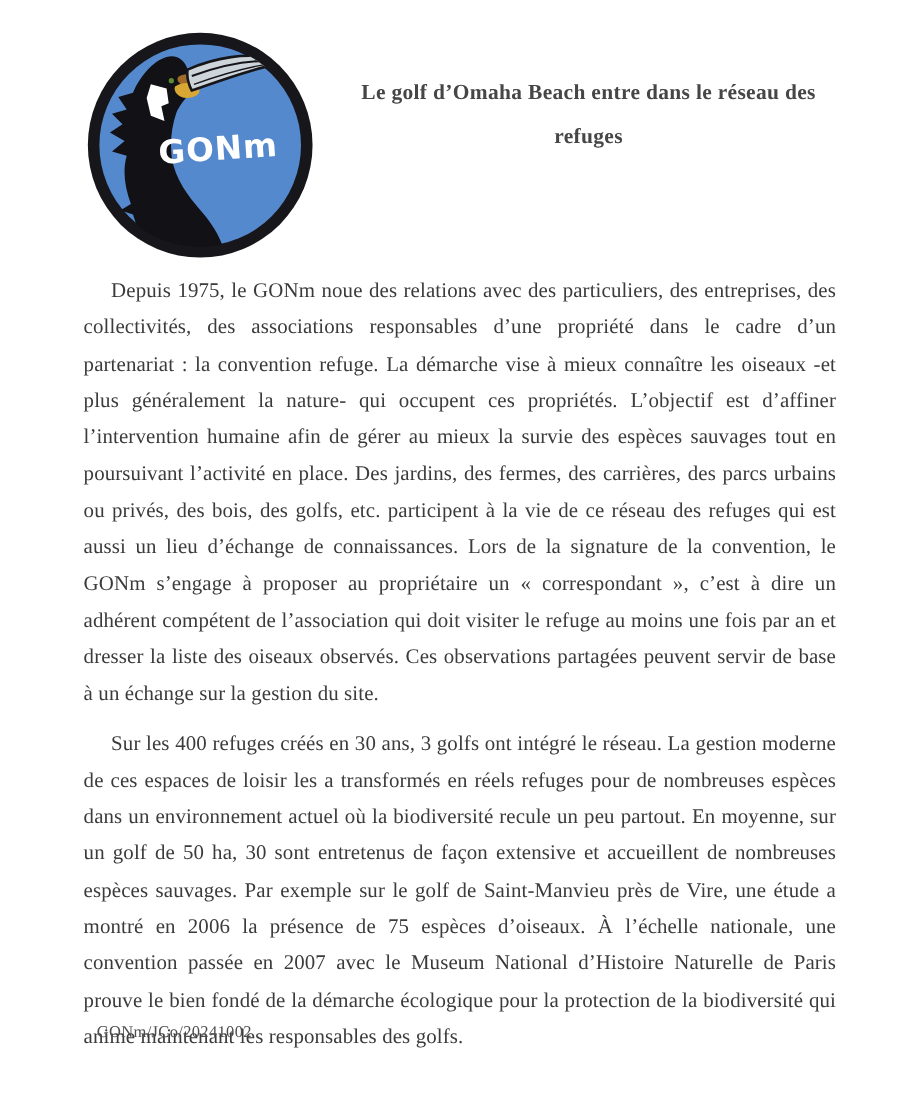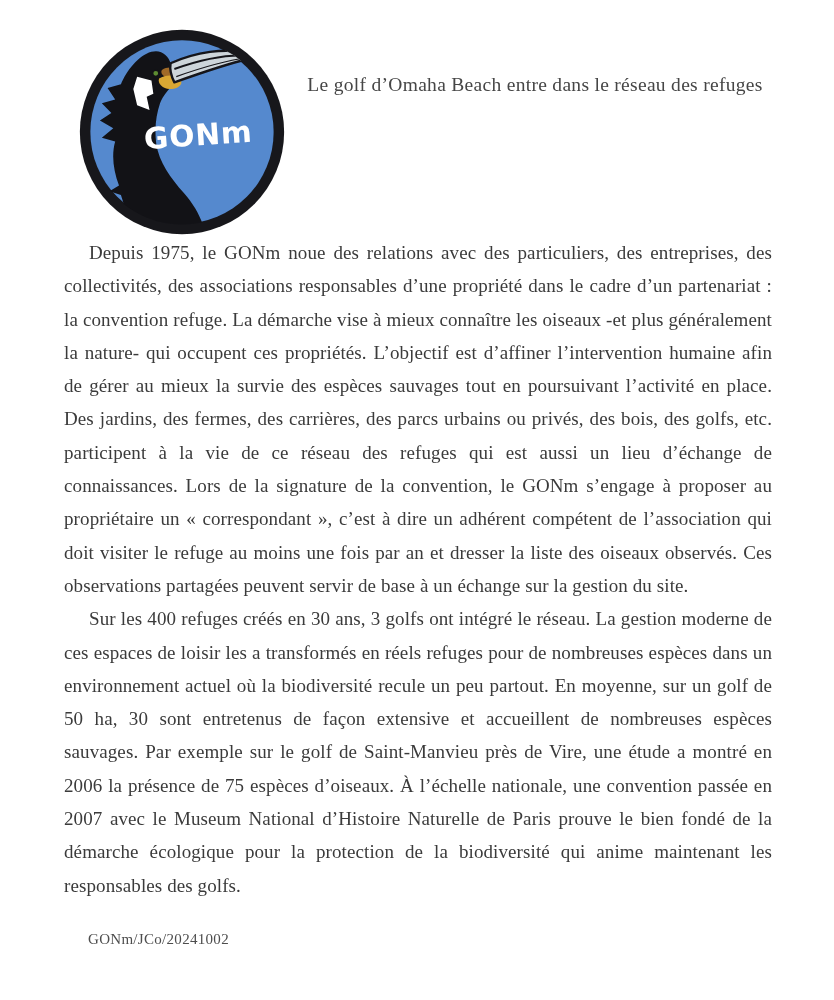--- a/index.html
+++ b/index.html
@@ -23,34 +23,35 @@
   .titles {
     position: absolute;
     left: 298px;
     right: 62px;
     top: 65px;
     text-align: center;
     font-size: 19.5px;
     line-height: 40px;
     color: #464646;
     letter-spacing: 0.3px;
+    font-weight: bold;
   }
   .body-text {
     position: absolute;
     left: 64px;
     top: 236px;
     width: 708px;
     font-size: 19px;
     line-height: 33.3px;
     text-align: justify;
     color: #3b3b3b;
     letter-spacing: 0.1px;
   }
   .body-text p {
-    margin: 0;
+    margin: 12px;
     text-indent: 25px;
   }
   .footer-ref {
     position: absolute;
     left: 88px;
     top: 931px;
     font-size: 15px;
     color: #4d4d4d;
     letter-spacing: 0.3px;
   }

